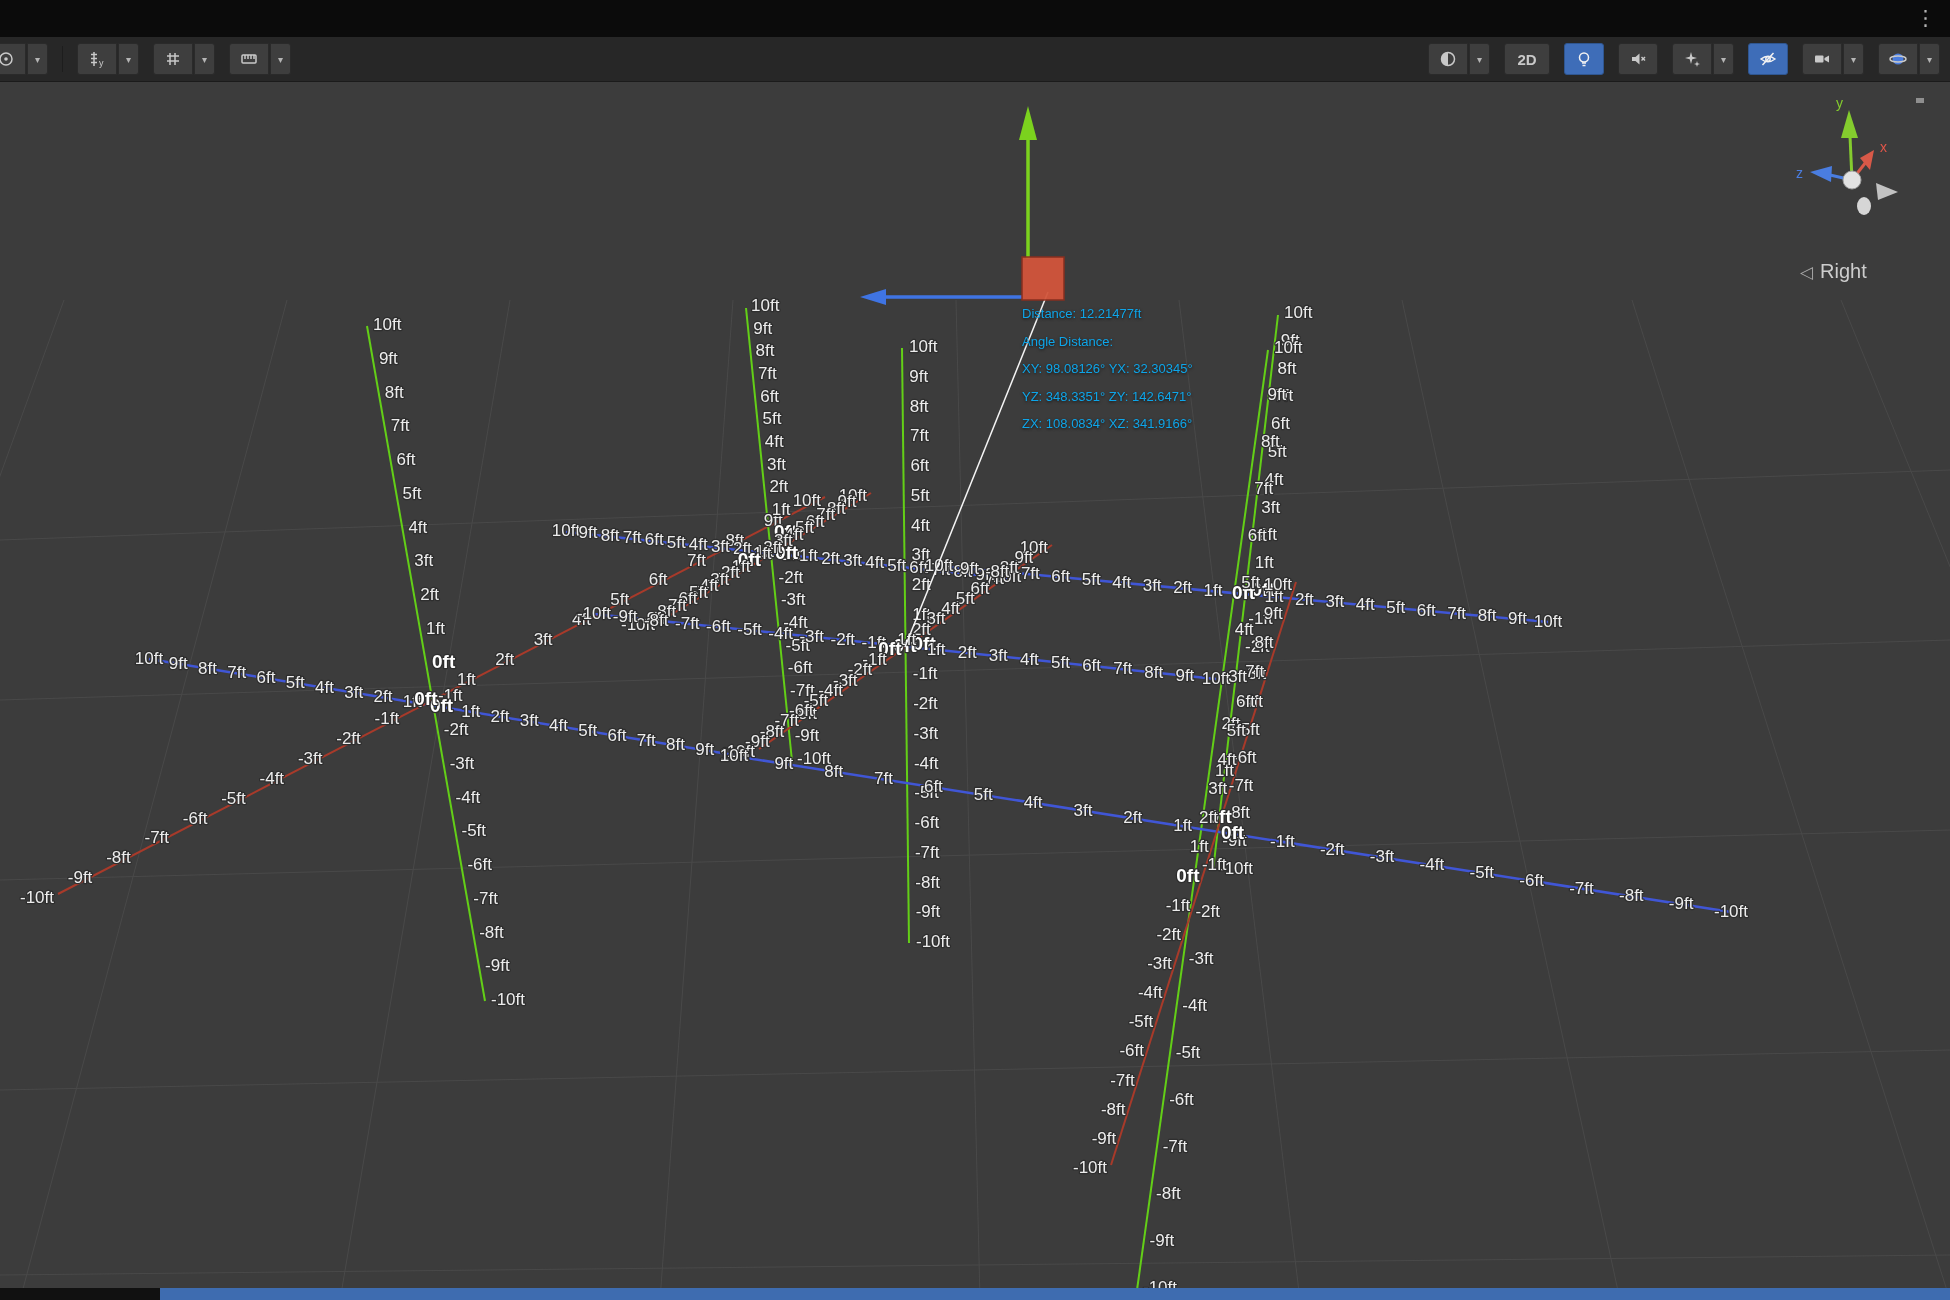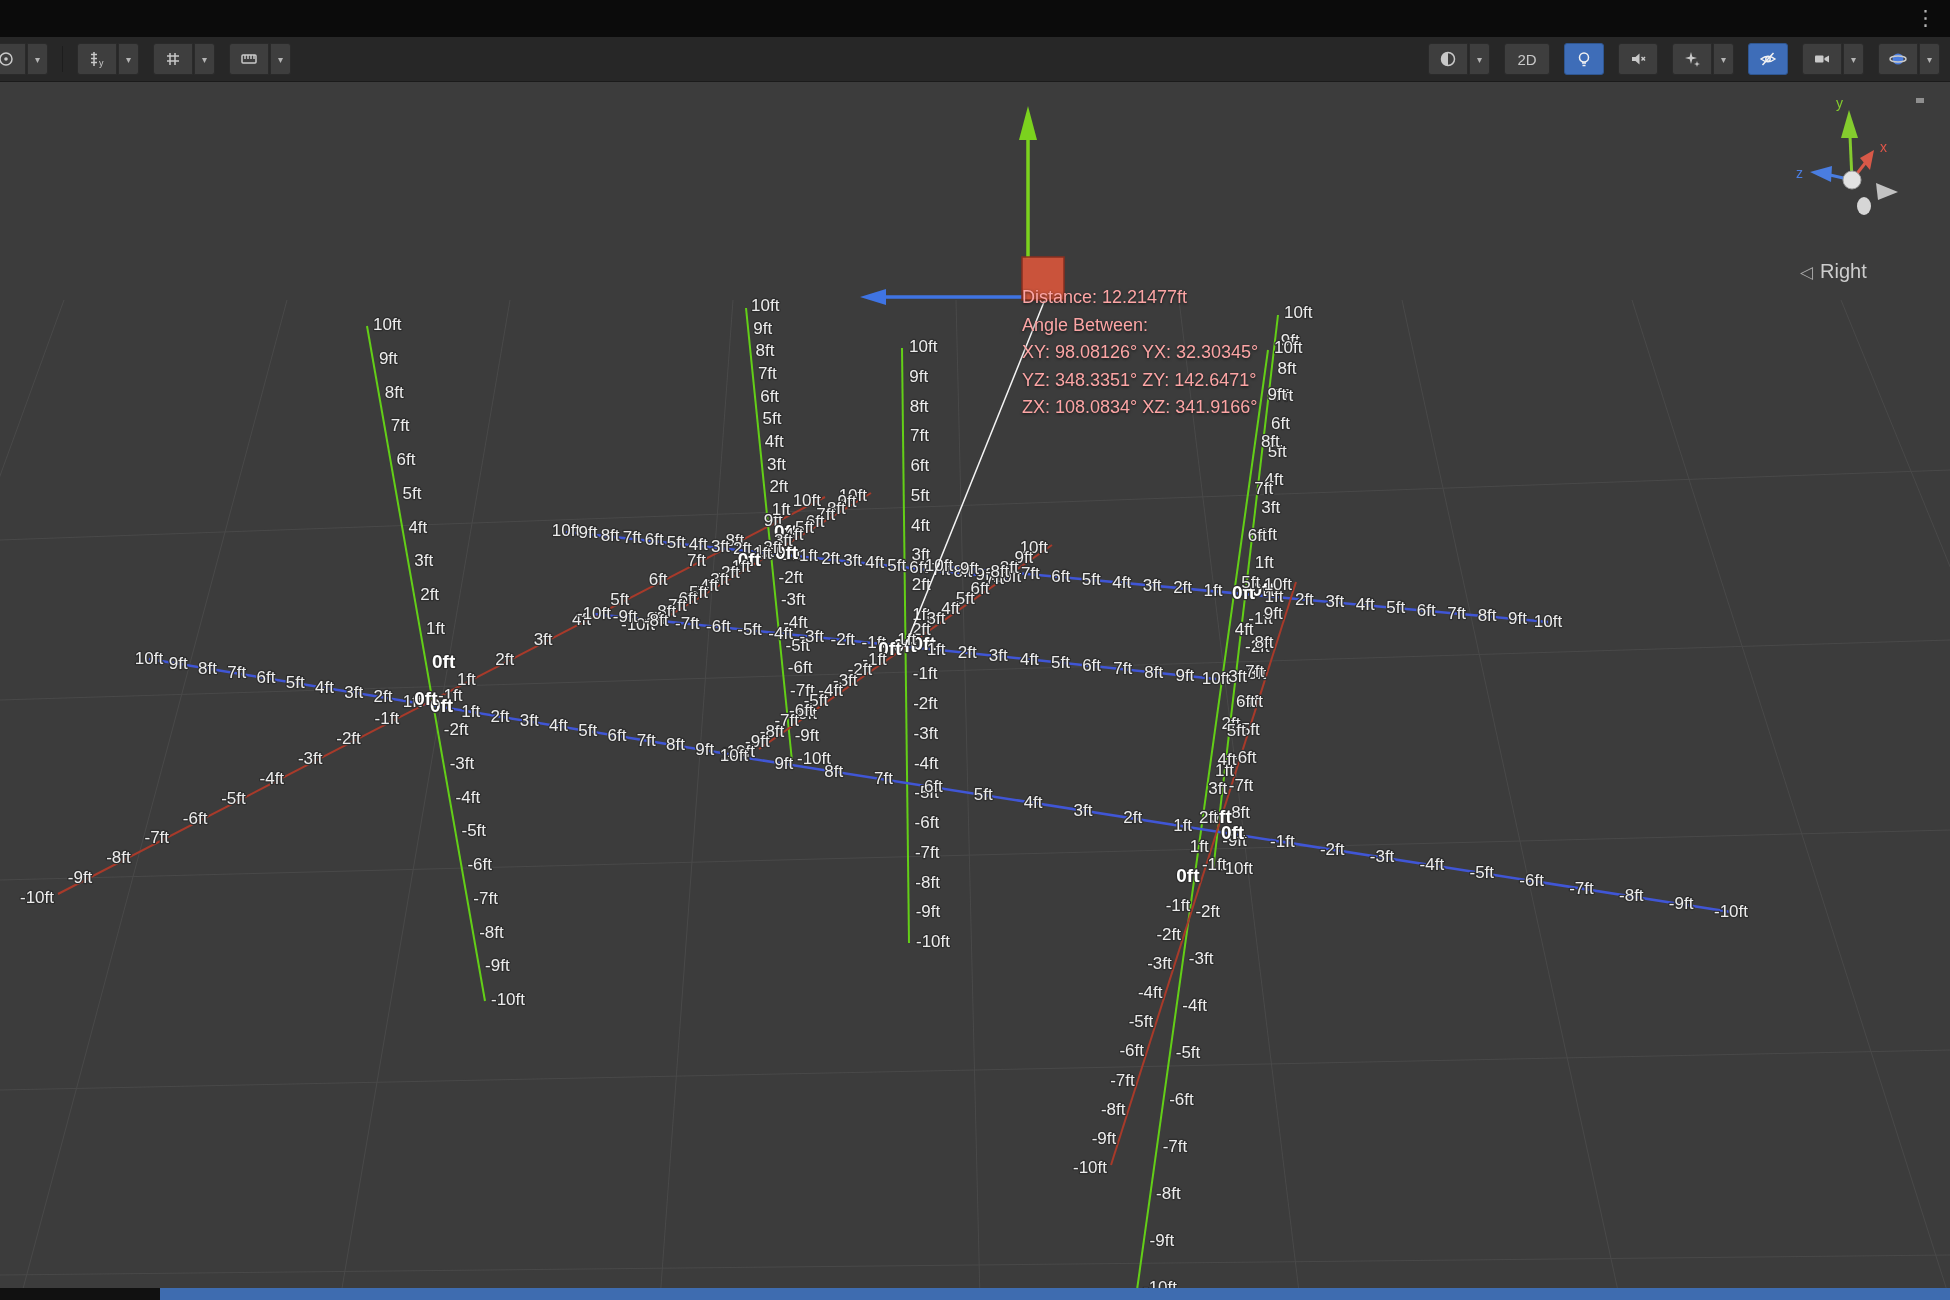--- a/index.html
+++ b/index.html
@@ -15,35 +15,35 @@
            border-bottom:1px solid #1b1b1b;display:flex;align-items:center;z-index:30;}
   .tb-left{display:flex;gap:14px;align-items:center;margin-left:-14px;}
   .tb-right{display:flex;gap:14px;align-items:center;margin-left:auto;padding-right:10px;}
   .tb-group{display:flex;gap:1px;align-items:center;}
   .tb-btn{height:32px;min-width:40px;background:#3e3e3e;border:1px solid #2a2a2a;border-radius:3px;
           color:#c9c9c9;display:flex;align-items:center;justify-content:center;cursor:pointer;padding:0 4px;box-sizing:border-box;}
   .tb-group .tb-btn:first-child{border-radius:3px 0 0 3px;}
   .tb-group .tb-btn.caret{border-radius:0 3px 3px 0;min-width:21px;padding:0;}
   .tb-btn.caret span{font-size:10px;color:#b5b5b5;}
   .tb-btn.on{background:#3e6db8;border-color:#2f5690;}
-  .tb-btn.label{font-size:15px;font-weight:normal;min-width:46px;}
+  .tb-btn.label{font-size:15px;font-weight:bold;min-width:46px;}
   .tb-sep{width:1px;height:26px;background:#1d1d1d;}
   .ic{width:18px;height:18px;display:block;}
   .ic line,.ic circle,.ic path,.ic rect,.ic ellipse,.ic polygon{stroke:#c9c9c9;fill:none;stroke-width:1.5px;}
   .tb-btn.on .ic line,.tb-btn.on .ic circle,.tb-btn.on .ic path{stroke:#f2f2f2;}
   .ic text{font-family:"Liberation Sans",sans-serif;}
 
   
   .viewport{position:absolute;top:81px;left:0;right:0;bottom:12px;background:#3c3c3c;z-index:1;}
   #scene-svg{position:absolute;top:0;left:0;z-index:5;pointer-events:none;}
   .tick{font:17px "Liberation Sans",sans-serif;fill:#ececec;paint-order:stroke;stroke:#2e2e2e;stroke-width:2.5px;stroke-linejoin:round;}
   .tick.zero{font-weight:bold;font-size:19px;fill:#ffffff;}
 
   
-  .info{position:absolute;left:1022px;top:284px;z-index:10;color:#fca5a5;font-size:18px;
+  .info{position:absolute;left:1022px;top:300px;z-index:10;color:#0ea5e9;font-size:13px;
         line-height:27.5px;text-shadow:0 1px 3px rgba(0,0,0,.7);white-space:nowrap;}
 
   
   .view-gizmo{position:absolute;left:1768px;top:88px;z-index:20;cursor:pointer;}
   .gz{font:14px "Liberation Sans",sans-serif;}
   .gz-y{fill:#84cc2e;}
   .gz-x{fill:#e0564a;}
   .gz-z{fill:#4a7de0;}
   .view-label{position:absolute;left:1800px;top:260px;z-index:20;color:#cdcdcd;font-size:20px;cursor:pointer;}
   .view-label .pfx{color:#a8a8a8;margin-right:7px;font-size:17px;}
@@ -515,21 +515,21 @@
       <line x1="1048" y1="292" x2="905" y2="647" stroke="#f5f5f5" stroke-width="1.5"></line>
       <line x1="1028" y1="259" x2="1028" y2="138" stroke="#7bd21e" stroke-width="3.5"></line>
       <polygon points="1028,106 1019,140 1037,140" fill="#7bd21e"></polygon>
       <line x1="1022" y1="297" x2="884" y2="297" stroke="#3f74e3" stroke-width="3.5"></line>
       <polygon points="860,297 886,289 886,305" fill="#3f74e3"></polygon>
       <rect x="1022" y="257" width="42" height="43" fill="#d2553b" stroke="#8a2e1e" stroke-width="1.5" opacity="0.95"></rect>
     </svg>
 
   <div class="info">
     <div>Distance: 12.21477ft</div>
-    <div>Angle Between:</div>
+    <div>Angle Distance:</div>
     <div>XY: 98.08126° YX: 32.30345°</div>
     <div>YZ: 348.3351° ZY: 142.6471°</div>
     <div>ZX: 108.0834° XZ: 341.9166°</div>
   </div>
 
   <svg class="view-gizmo" width="170" height="170">
     <g>
       <line x1="84" y1="92" x2="82" y2="48" stroke="#84cc2e" stroke-width="3"></line>
       <polygon points="81,22 73,50 90,50" fill="#84cc2e"></polygon>
       <text x="68" y="20" class="gz gz-y">y</text>

